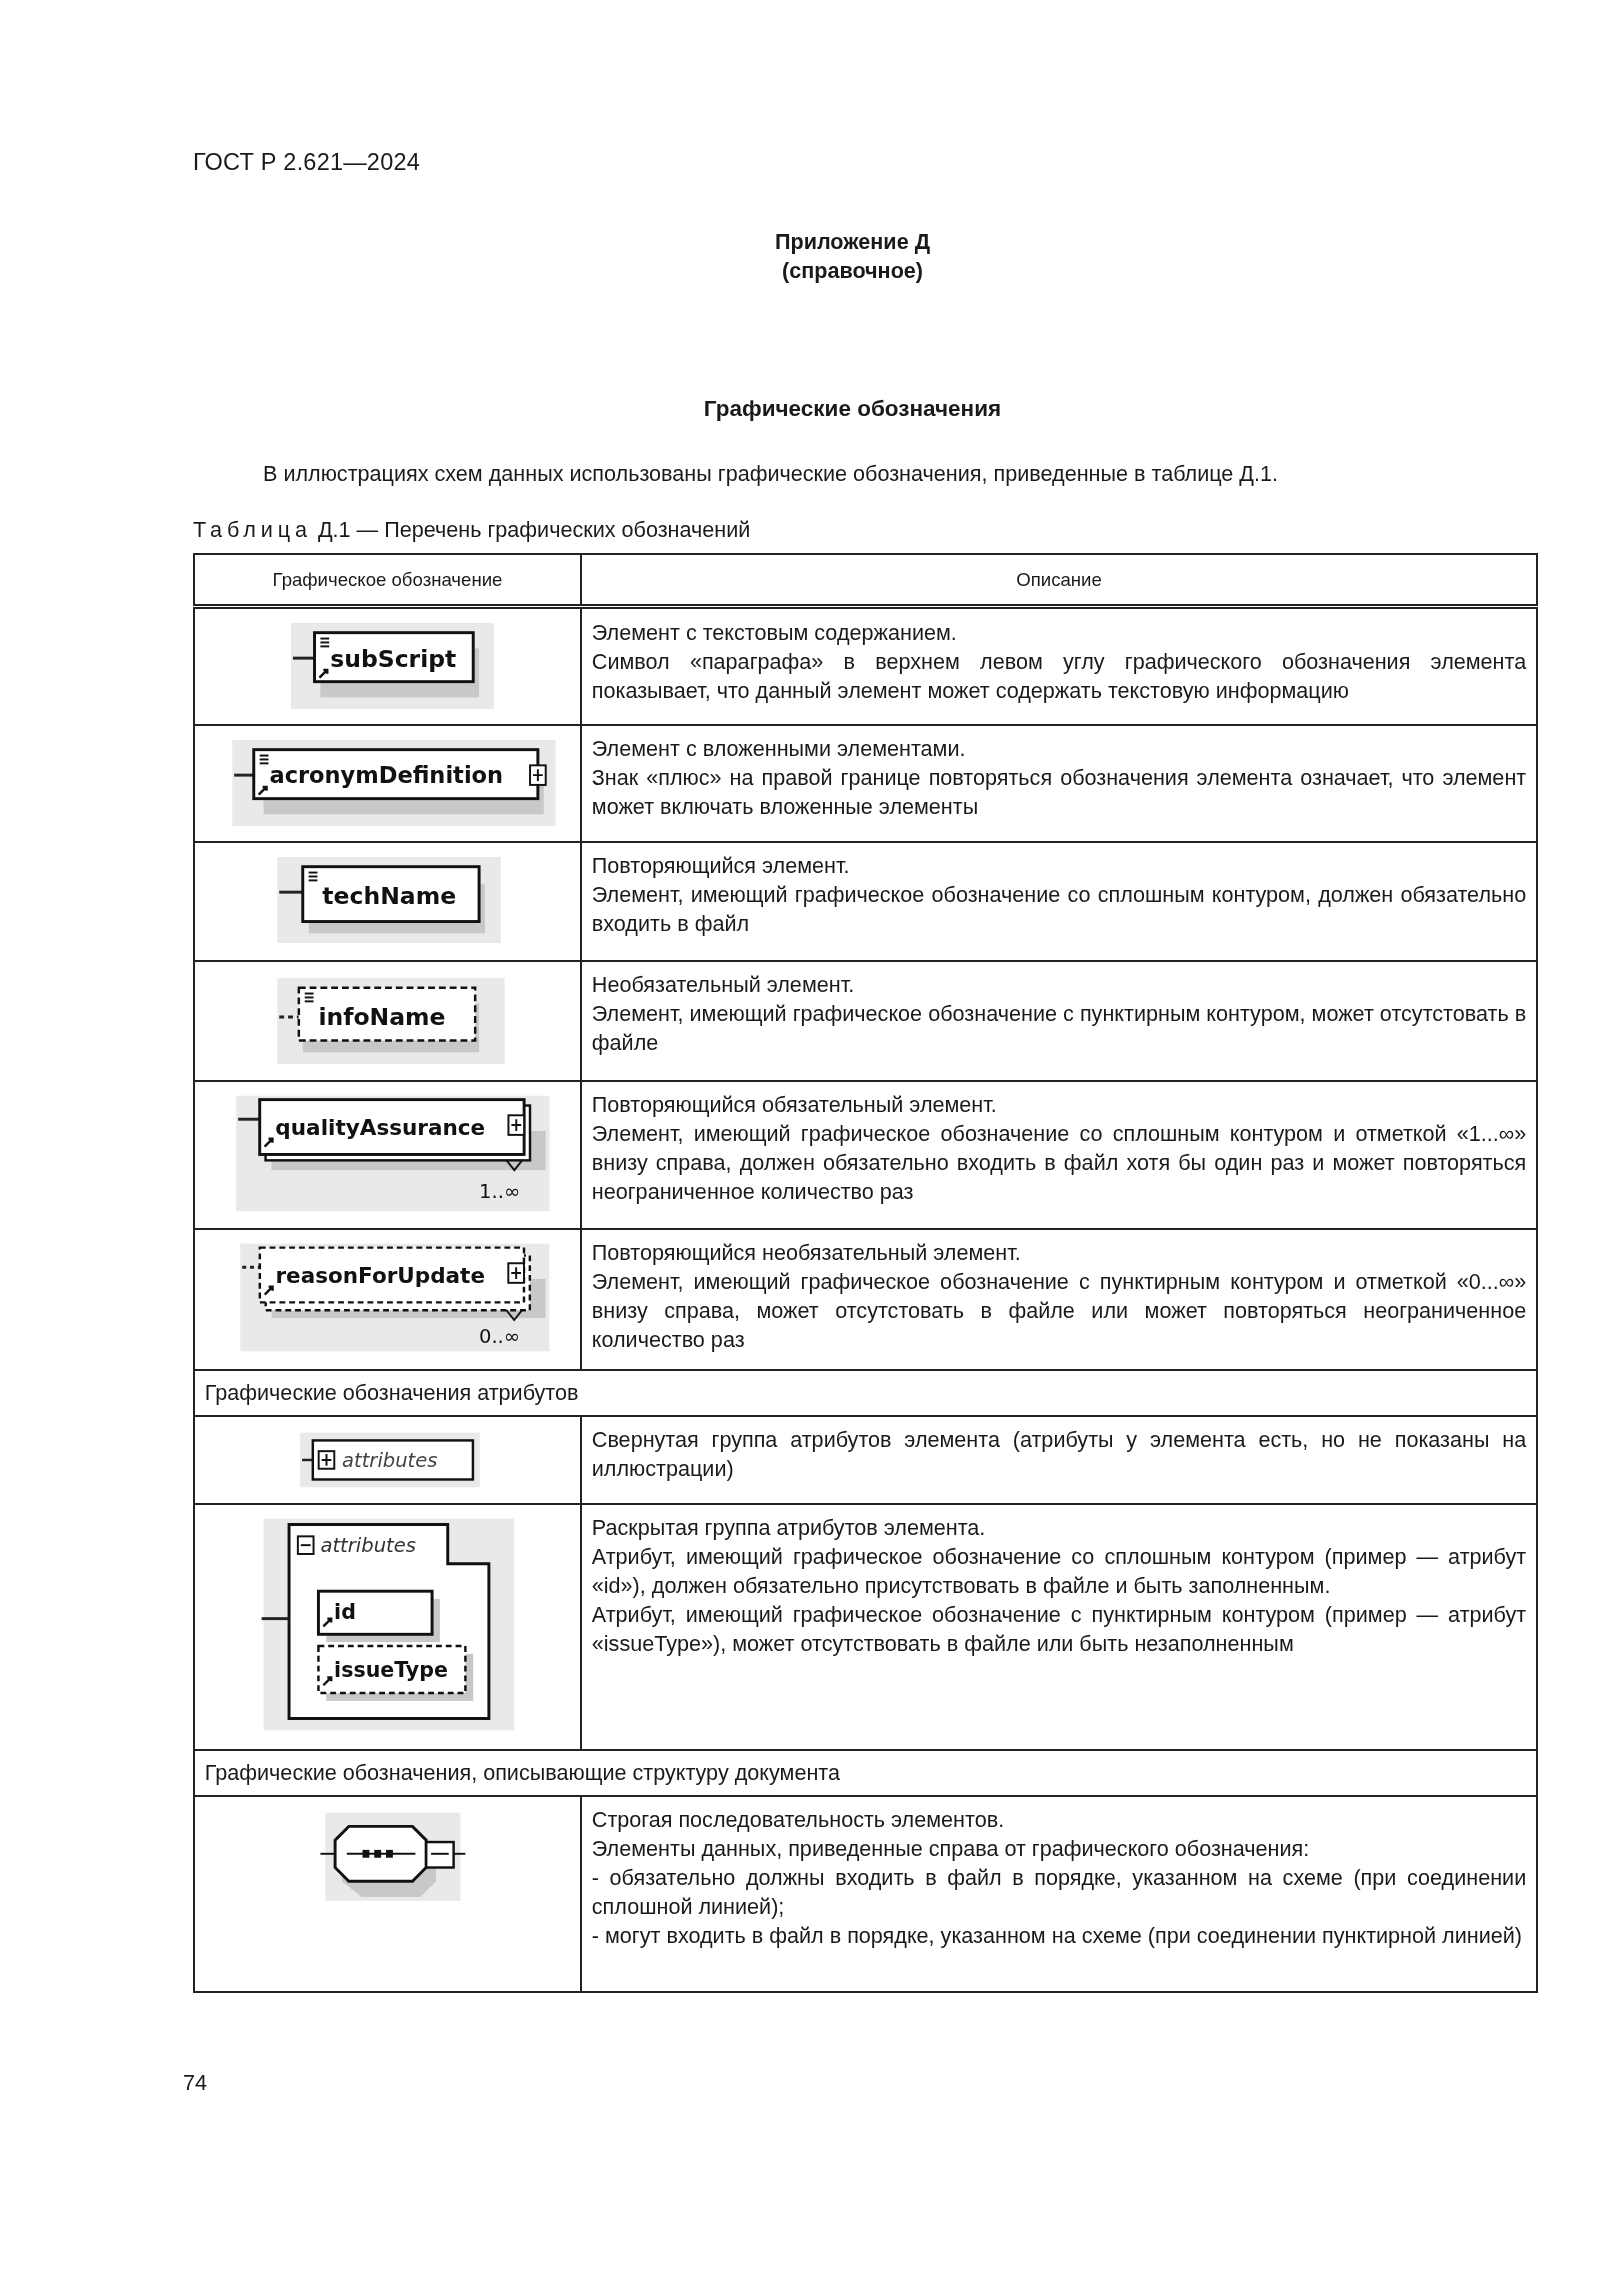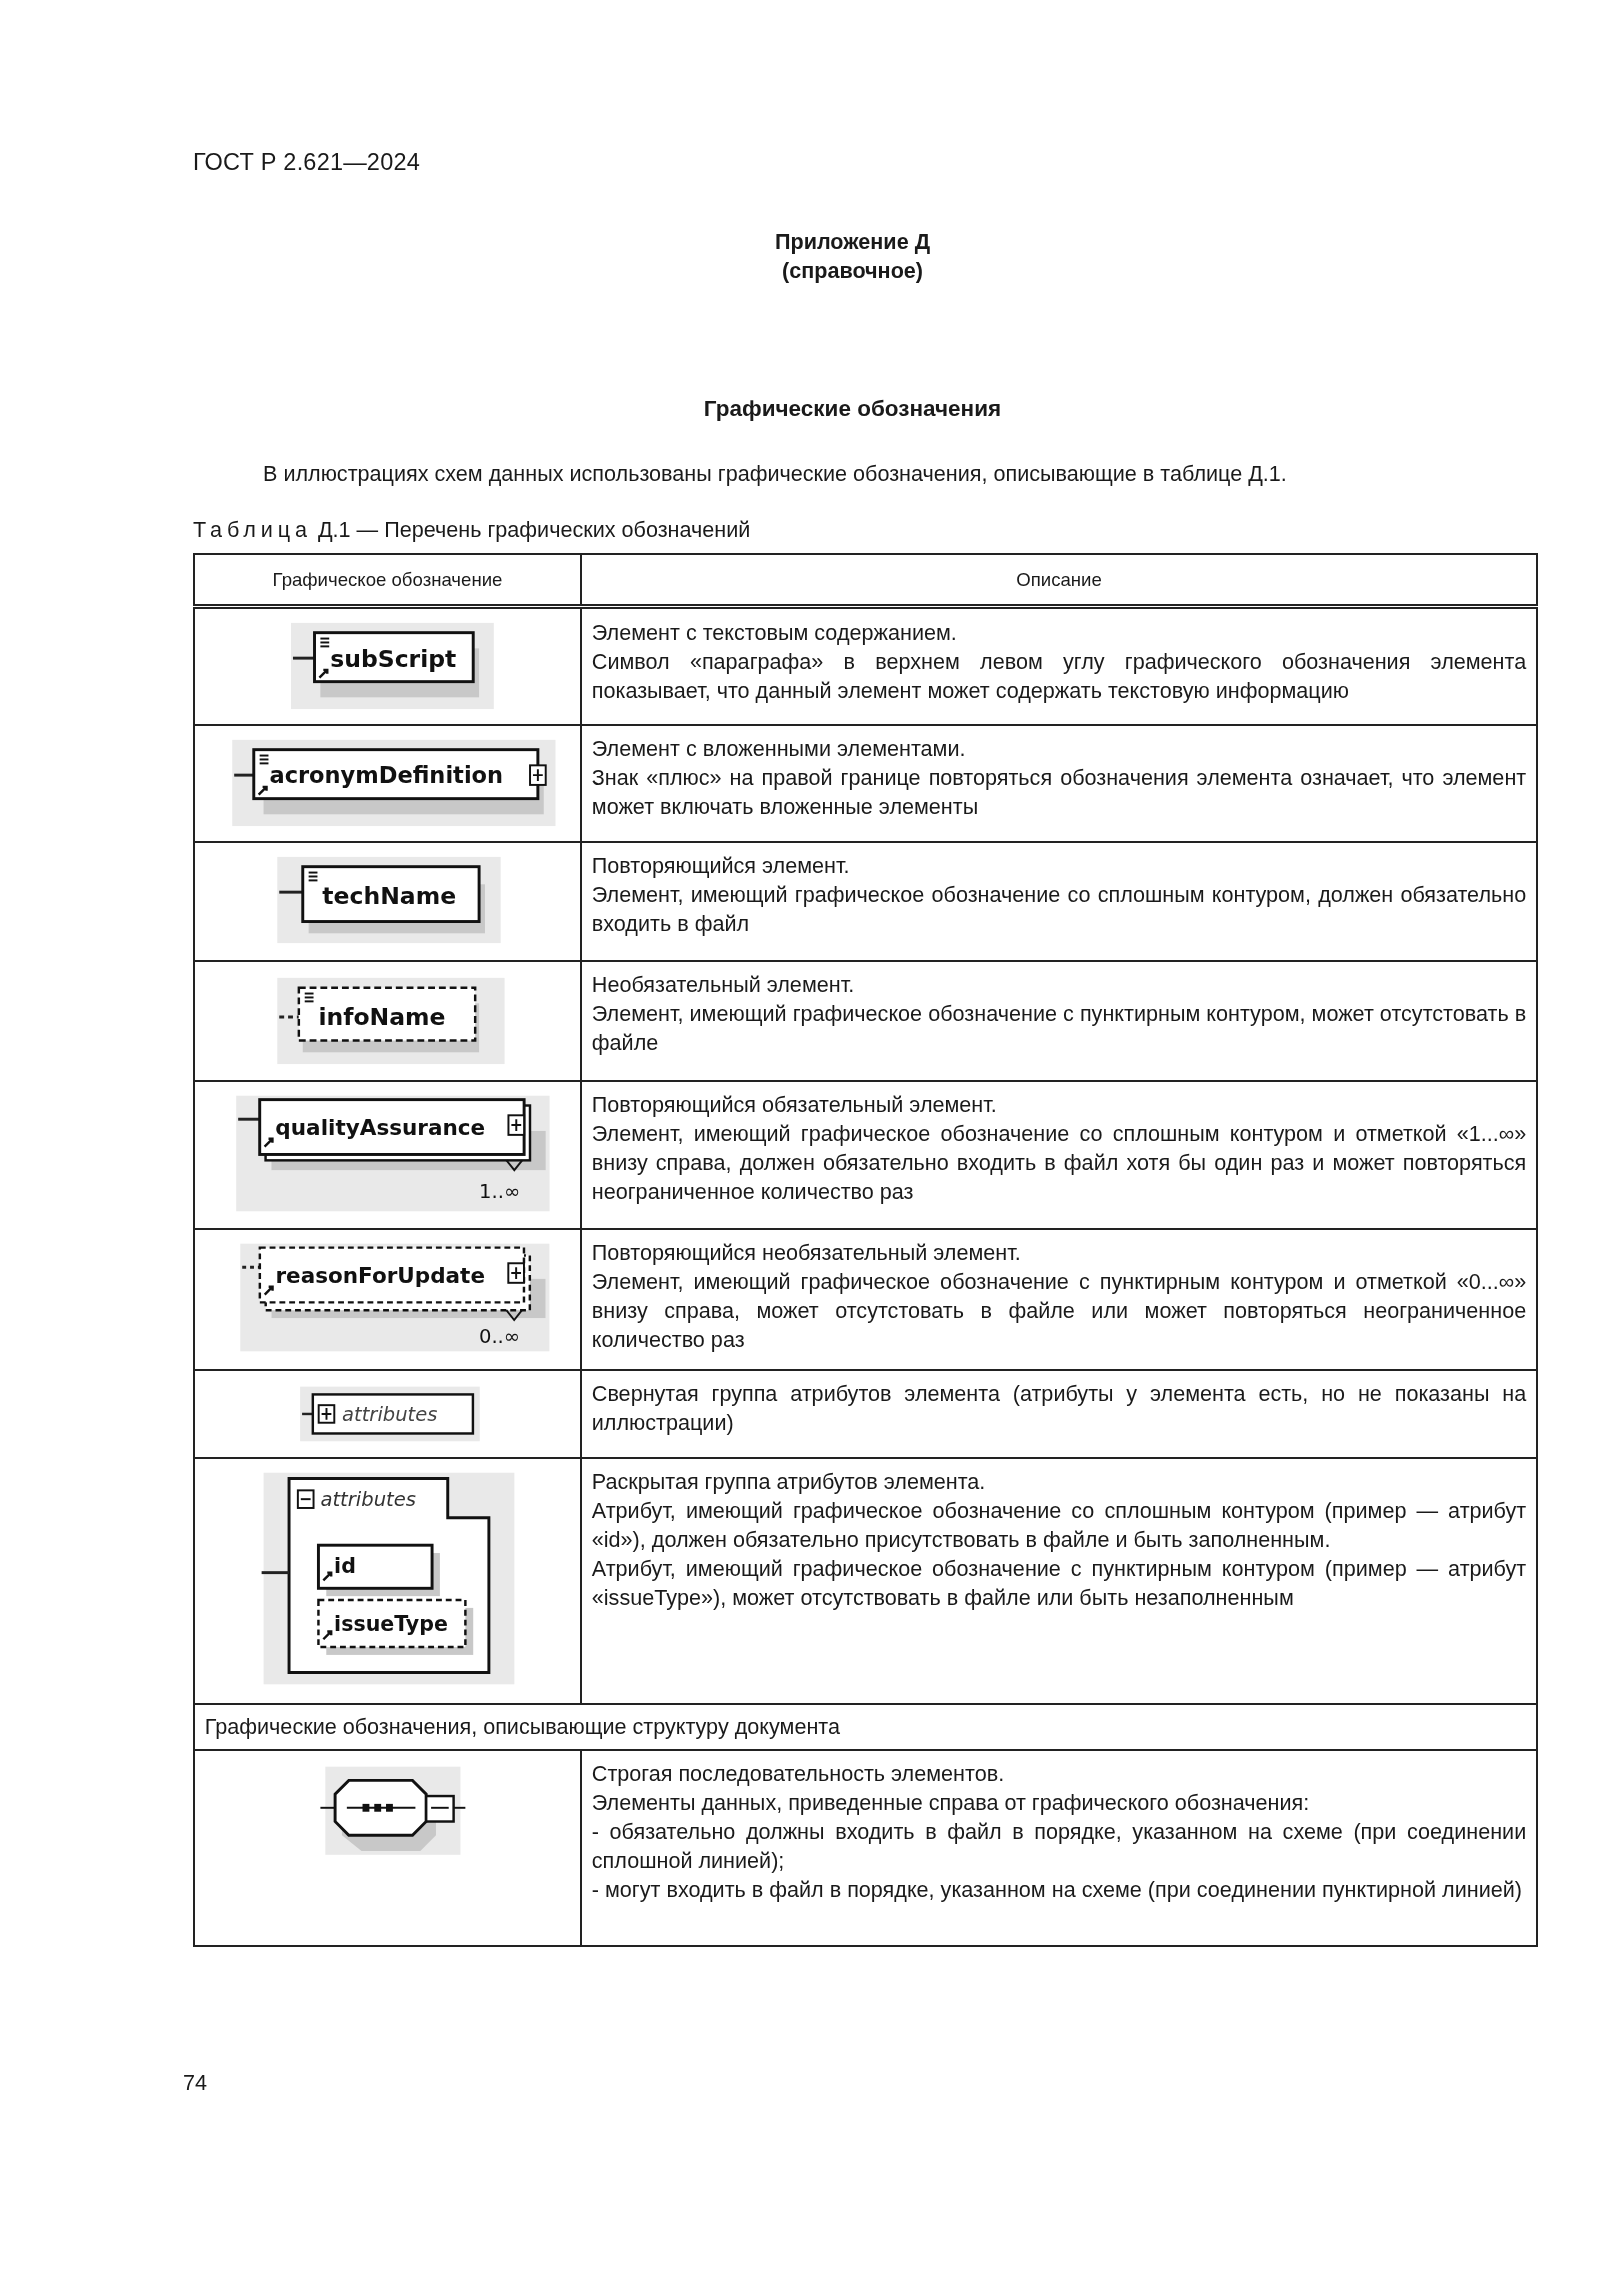--- a/index.html
+++ b/index.html
@@ -27,21 +27,21 @@
 </style>
 </head>
 <body>
 
 <div class="abs doc-code">ГОСТ Р 2.621—2024</div>
 <div class="abs annex">
   <div>Приложение Д</div>
   <div>(справочное)</div>
 </div>
 <div class="abs title">Графические обозначения</div>
-<div class="abs intro">В иллюстрациях схем данных использованы графические обозначения, описывающие в таблице Д.1.</div>
+<div class="abs intro">В иллюстрациях схем данных использованы графические обозначения, приведенные в таблице Д.1.</div>
 <div class="abs caption"><span class="spaced">Таблица</span><span> Д.1 — Перечень графических обозначений</span></div>
 
 <table class="legend">
   <tbody>
       <tr class="head">
     <td class="c1">Графическое обозначение</td>
     <td>Описание</td>
   </tr>
 
 
@@ -170,20 +170,23 @@
         <path d="M318 82 L326 92 L334 82" stroke="#111" stroke-width="2" fill="none"></path>
         <text x="290" y="116" font-family="DejaVu Sans, sans-serif" font-size="20" fill="#111">0..∞</text>
       </svg>
     </td>
     <td class="desc">
       <span class="dl">Повторяющийся необязательный элемент.</span>
       <span class="dl">Элемент, имеющий графическое обозначение с пунктирным контуром и отметкой «0...∞» внизу справа, может отсутстовать в файле или может повторяться неограниченное количество раз</span>
     </td>
   </tr>
 
+  <tr class="section">
+    <td colspan="2">Графические обозначения атрибутов</td>
+  </tr>
 
   <tr style="height:88px">
     <td class="c1 icon-cell">
       <svg class="glyph" width="385" height="82" viewBox="0 0 393 84" style="font-size:22px">
         <rect x="107" y="16" width="184" height="56" fill="#e9e9e9"></rect>
         <line x1="109" y1="44" x2="120" y2="44" stroke="#222" stroke-width="2.5"></line>
         <rect x="120" y="24" width="164" height="40" fill="#fff" stroke="#111" stroke-width="2.5"></rect>
         <rect x="126" y="35" width="16" height="18" fill="#fff" stroke="#111" stroke-width="2"></rect>
         <path d="M129 44 H139 M134 38 V50" stroke="#111" stroke-width="2"></path>
         <text x="150" y="51" font-family="DejaVu Sans, sans-serif" font-style="italic" font-size="20" fill="#444">attributes</text>

